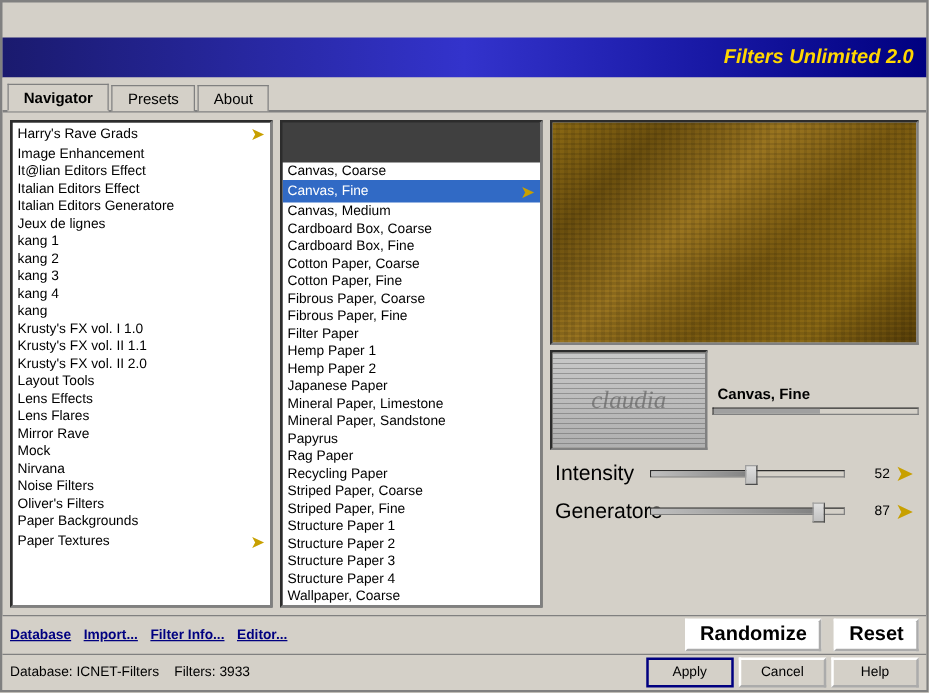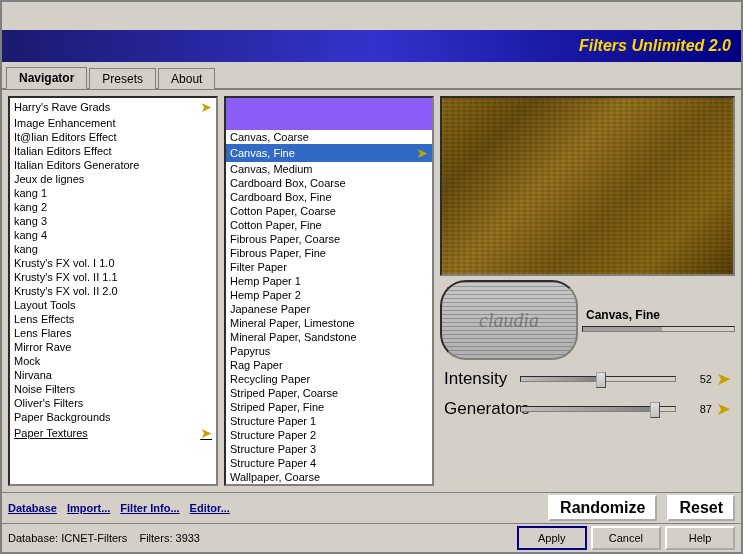--- a/index.html
+++ b/index.html
@@ -291,21 +291,21 @@
 
     .list-container::-webkit-scrollbar-thumb,
     .middle-list::-webkit-scrollbar-thumb {
       background: #a0a0a0;
       border: 1px outset #808080;
     }
 
     .panel-with-scroll {
       display: flex;
       border: 2px inset #808080;
-      background: #8b5cf6;
+      background: #404040;
       overflow: hidden;
     }
 
     .left-panel-wrapper {
       width: 210px;
     }
 
     .middle-panel-wrapper {
       width: 210px;
       align-items: flex-end;
@@ -363,21 +363,21 @@
           <div class="list-item">Krusty's FX vol. II 2.0</div>
           <div class="list-item">Layout Tools</div>
           <div class="list-item">Lens Effects</div>
           <div class="list-item">Lens Flares</div>
           <div class="list-item">Mirror Rave</div>
           <div class="list-item">Mock</div>
           <div class="list-item">Nirvana</div>
           <div class="list-item">Noise Filters</div>
           <div class="list-item">Oliver's Filters</div>
           <div class="list-item">Paper Backgrounds</div>
-          <div class="list-item" style="display: flex; justify-content: space-between; align-items: center; text-decoration: underline;">
+          <div class="list-item" style="display: flex; justify-content: space-between; align-items: center;">
             <span>Paper Textures</span>
             <span style="color: rgb(200, 160, 0); font-size: 14px;">➤</span>
           </div>
         </div>
     </div>
 
     <div class="panel-with-scroll middle-panel-wrapper">
       <div class="middle-list">
 
       <div class="middle-item">Canvas, Coarse</div>
@@ -411,21 +411,21 @@
         </div>
     </div>
 
     <div class="right-panel-full">
 
       <div class="preview-image">
         <div class="preview-canvas-texture"></div>
       </div>
 
       <div style="display:flex; gap:4px; align-items:stretch;">
-        <div class="watermark-area" style="width:138px;border-radius:26px;">
+        <div class="watermark-area" style="width:126px;">
           <div class="watermark-lines"></div>
           <span class="watermark-text">claudia</span>
         </div>
         <div style="flex:1; display:flex; flex-direction:column; justify-content:center;">
           <div class="filter-name-bar">Canvas, Fine</div>
           <div style="height:6px; background:#d4d0c8; border:1px inset #808080; margin: 2px 0;">
             <div style="width:52%; height:100%; background:#a0a0a0;"></div>
           </div>
         </div>
       </div>

